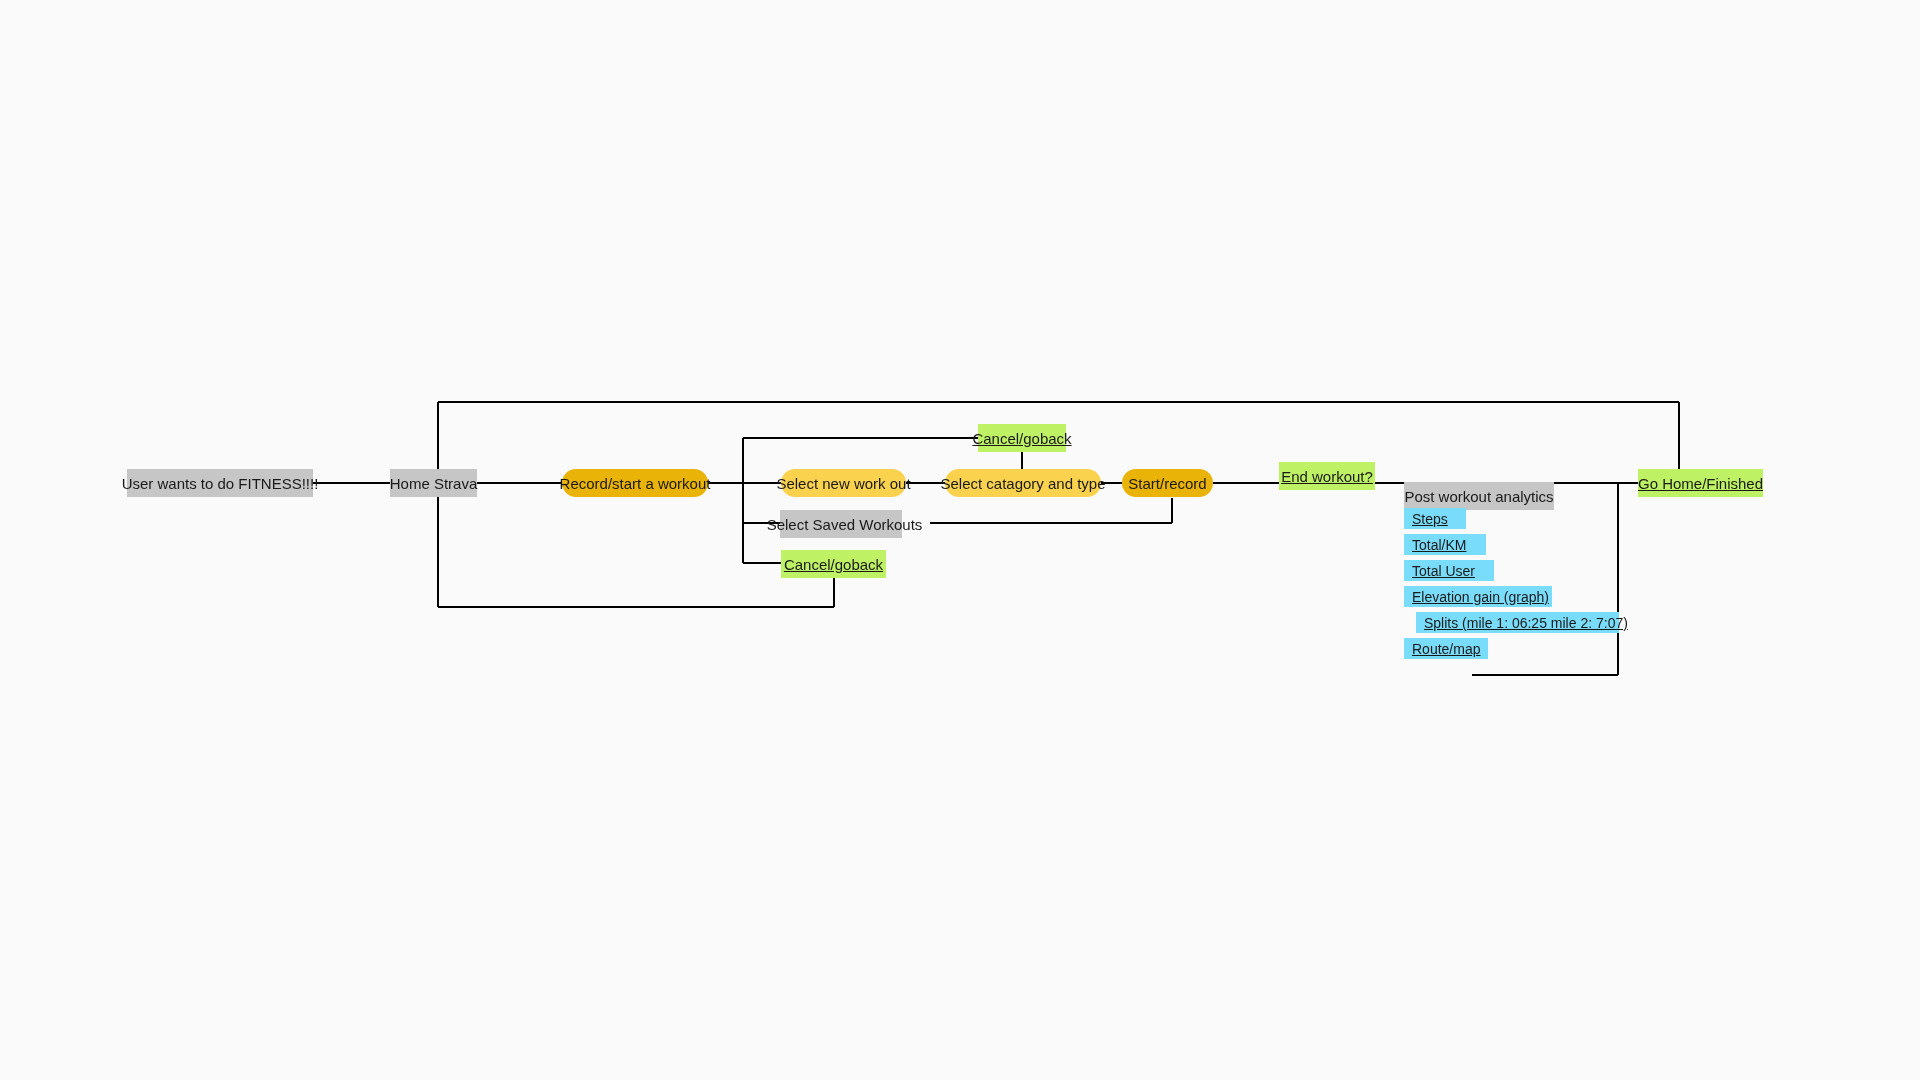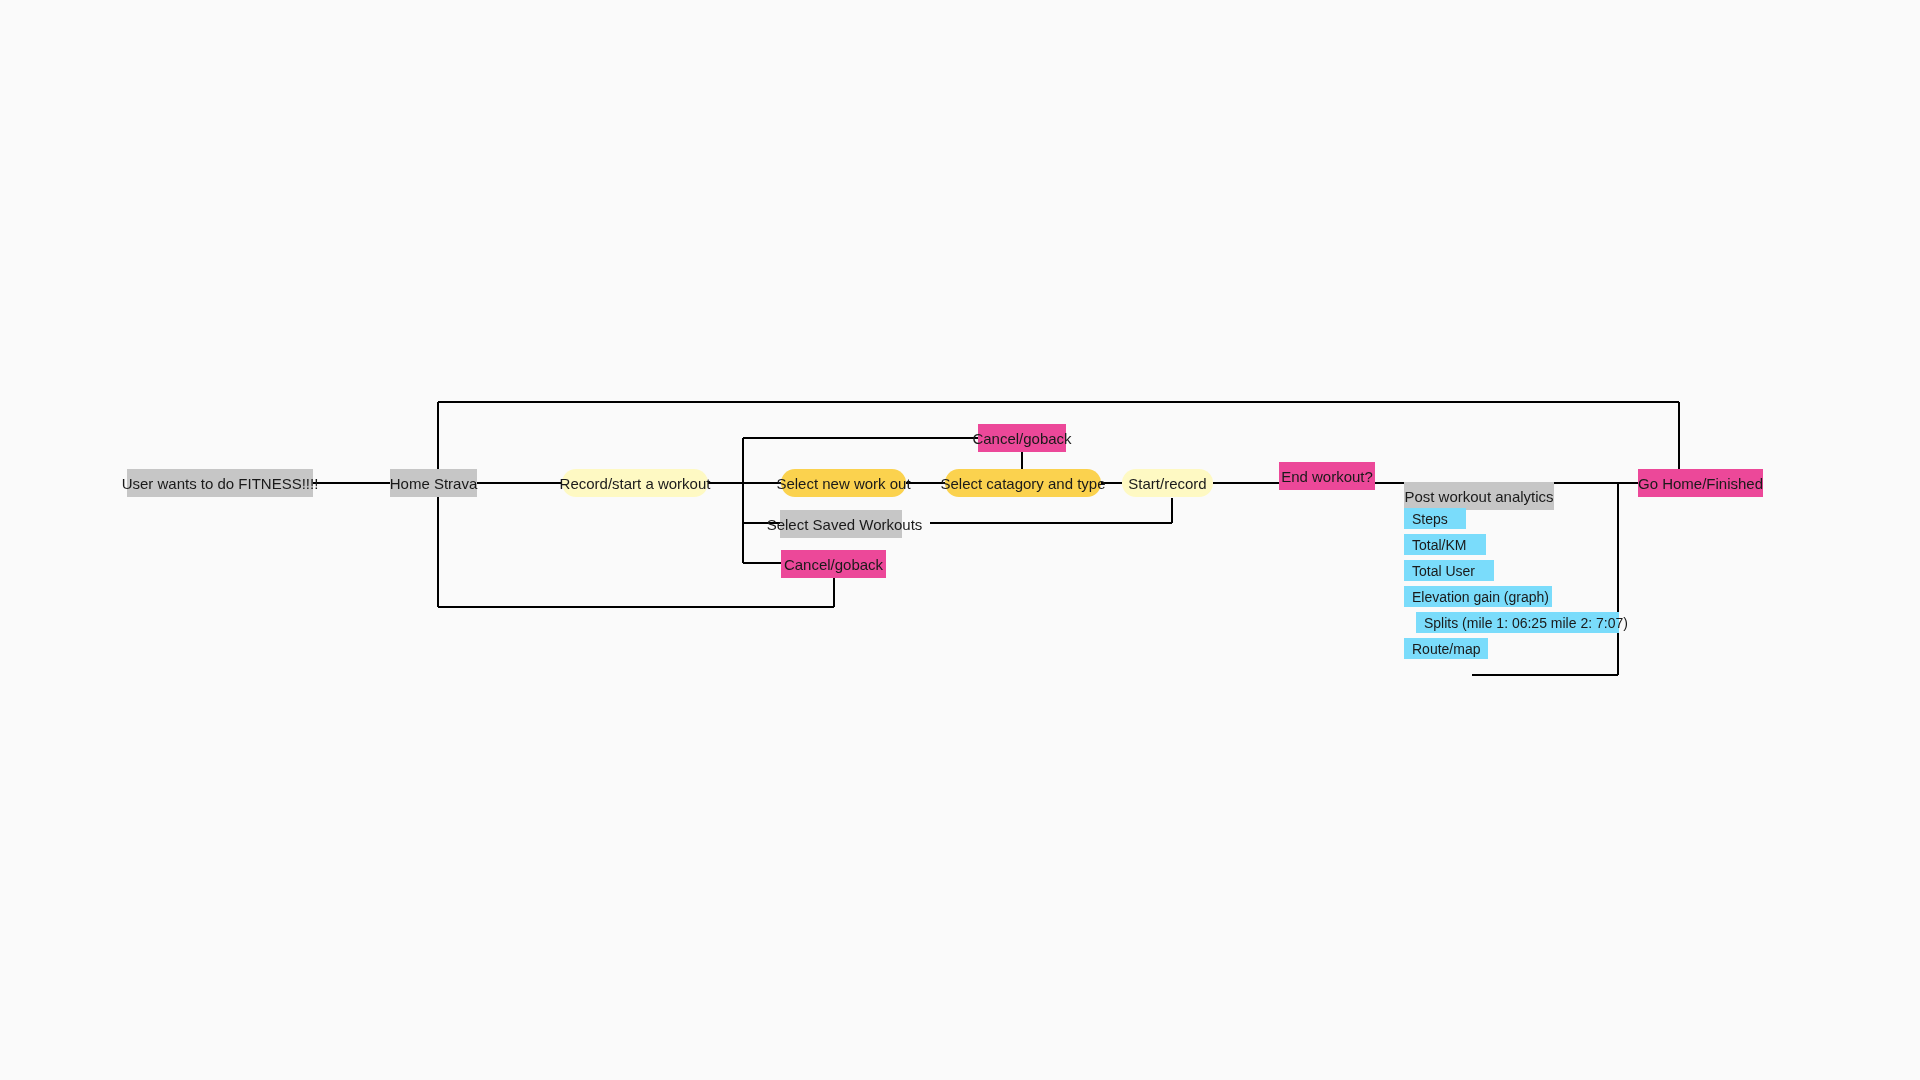--- a/index.html
+++ b/index.html
@@ -30,25 +30,25 @@
     align-items: center;
     justify-content: center;
     white-space: nowrap;
     color: #1a1a1a;
     font-size: 15px;
     line-height: 1;
     padding: 0 10px;
     height: 28px;
   }
   .node.gray   { background: #c6c6c6; }
-  .node.green  { background: #fef9c3; border-radius: 14px; }
+  .node.green  { background: #eab308; border-radius: 14px; }
   .node.yellow { background: #fbd24e; border-radius: 14px; }
-  .node.red    { background: #ec4899; }
+  .node.red    { background: #bef264; text-decoration: underline; }
   .node.blue   { background: #7adcfb; justify-content: flex-start; }
-  .node.blue-row { height: 21px; font-size: 14px; padding: 0 8px; }
+  .node.blue-row { height: 21px; font-size: 14px; padding: 0 8px; text-decoration: underline; }
 </style>
 </head>
 <body>
 
 <div id="canvas">
 
   <svg id="edges" viewBox="0 0 1920 1080" width="1920" height="1080">
     <g stroke="#000000" stroke-width="2" fill="none" shape-rendering="crispEdges">
 
       <line x1="313" y1="483" x2="400" y2="483"></line>

